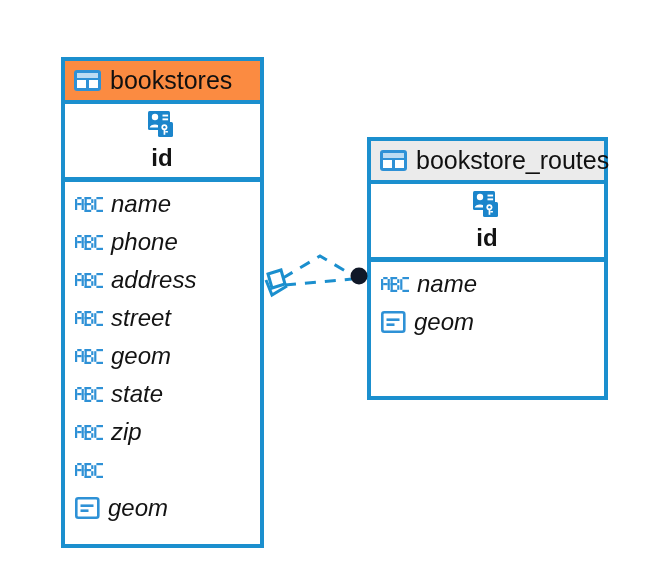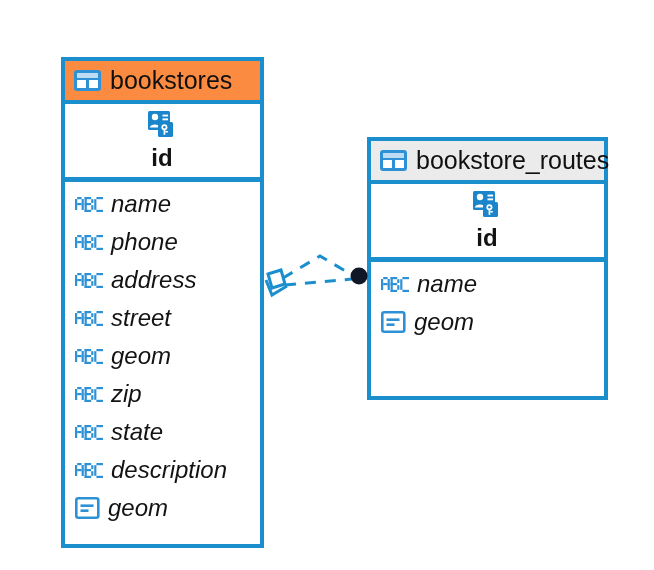--- a/index.html
+++ b/index.html
@@ -271,20 +271,43 @@
               <rect x="9.6" y="0" width="2.2" height="15"></rect>
                 <rect x="16.2" y="2.2" width="2.2" height="3.8"></rect>
               <rect x="9.6" y="6" width="6.6" height="2.2"></rect>
                 <rect x="16.2" y="8.2" width="2.2" height="4.6"></rect>
               <rect x="21.4" y="0" width="6.6" height="2.2"></rect>
                 <rect x="21.4" y="12.8" width="6.6" height="2.2"></rect>
               <rect x="19.2" y="2.2" width="2.2" height="10.6"></rect>
             </g>
           </svg>
         </span>
+        <span class="field-label">state</span>
+      </div>
+
+      <div class="field-row">
+        <span class="icon icon-abc">
+          <svg viewBox="0 0 28 15" width="28" height="15" xmlns="http://www.w3.org/2000/svg">
+            <g fill="#2e91d6">
+              <rect x="0" y="2" width="2.2" height="11"></rect>
+                <rect x="6.6" y="2" width="2.2" height="11"></rect>
+              <rect x="2.2" y="0" width="4.4" height="2.2"></rect>
+                <rect x="2.2" y="6" width="4.4" height="2.2"></rect>
+              <rect x="9.6" y="0" width="6.6" height="2.2"></rect>
+                <rect x="9.6" y="12.8" width="6.6" height="2.2"></rect>
+              <rect x="9.6" y="0" width="2.2" height="15"></rect>
+                <rect x="16.2" y="2.2" width="2.2" height="3.8"></rect>
+              <rect x="9.6" y="6" width="6.6" height="2.2"></rect>
+                <rect x="16.2" y="8.2" width="2.2" height="4.6"></rect>
+              <rect x="21.4" y="0" width="6.6" height="2.2"></rect>
+                <rect x="21.4" y="12.8" width="6.6" height="2.2"></rect>
+              <rect x="19.2" y="2.2" width="2.2" height="10.6"></rect>
+            </g>
+          </svg>
+        </span>
         <span class="field-label">zip</span>
       </div>
 
       <div class="field-row">
         <span class="icon icon-abc">
           <svg viewBox="0 0 28 15" width="28" height="15" xmlns="http://www.w3.org/2000/svg">
             <g fill="#2e91d6">
               <rect x="0" y="2" width="2.2" height="11"></rect>
                 <rect x="6.6" y="2" width="2.2" height="11"></rect>
               <rect x="2.2" y="0" width="4.4" height="2.2"></rect>
@@ -294,44 +317,20 @@
               <rect x="9.6" y="0" width="2.2" height="15"></rect>
                 <rect x="16.2" y="2.2" width="2.2" height="3.8"></rect>
               <rect x="9.6" y="6" width="6.6" height="2.2"></rect>
                 <rect x="16.2" y="8.2" width="2.2" height="4.6"></rect>
               <rect x="21.4" y="0" width="6.6" height="2.2"></rect>
                 <rect x="21.4" y="12.8" width="6.6" height="2.2"></rect>
               <rect x="19.2" y="2.2" width="2.2" height="10.6"></rect>
             </g>
           </svg>
         </span>
-        <span class="field-label">state</span>
-      </div>
-
-      <div class="field-row">
-        <span class="icon icon-abc">
-          <svg viewBox="0 0 28 15" width="28" height="15" xmlns="http://www.w3.org/2000/svg">
-            <g fill="#2e91d6">
-              <rect x="0" y="2" width="2.2" height="11"></rect>
-                <rect x="6.6" y="2" width="2.2" height="11"></rect>
-              <rect x="2.2" y="0" width="4.4" height="2.2"></rect>
-                <rect x="2.2" y="6" width="4.4" height="2.2"></rect>
-              <rect x="9.6" y="0" width="6.6" height="2.2"></rect>
-                <rect x="9.6" y="12.8" width="6.6" height="2.2"></rect>
-              <rect x="9.6" y="0" width="2.2" height="15"></rect>
-                <rect x="16.2" y="2.2" width="2.2" height="3.8"></rect>
-              <rect x="9.6" y="6" width="6.6" height="2.2"></rect>
-                <rect x="16.2" y="8.2" width="2.2" height="4.6"></rect>
-              <rect x="21.4" y="0" width="6.6" height="2.2"></rect>
-                <rect x="21.4" y="12.8" width="6.6" height="2.2"></rect>
-              <rect x="19.2" y="2.2" width="2.2" height="10.6"></rect>
-            </g>
-          </svg>
-        </span>
-        <span class="field-label">description</span>
       </div>
 
       <div class="field-row">
         <span class="icon icon-geom">
           <svg viewBox="0 0 25 22" width="25" height="22" xmlns="http://www.w3.org/2000/svg">
             <rect x="1.3" y="1.3" width="22" height="19.4" rx="2" fill="#ffffff" stroke="#2e91d6" stroke-width="2.6"></rect>
             <rect x="5.5" y="7.4" width="13" height="2.6" fill="#2e91d6"></rect>
             <rect x="5.5" y="12.4" width="8" height="2.6" fill="#2e91d6"></rect>
           </svg>
         </span>

